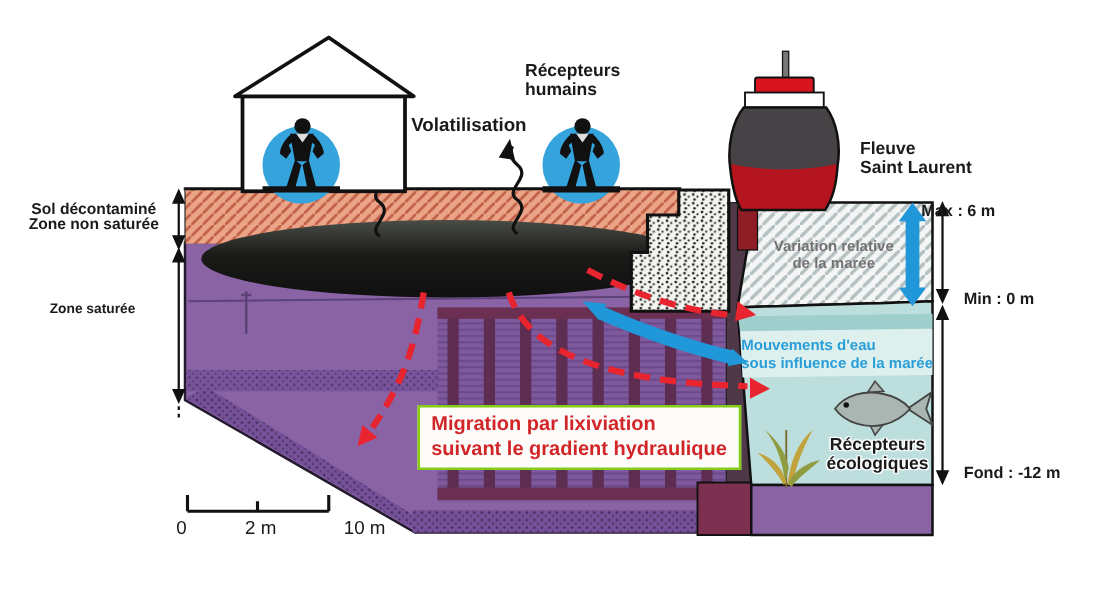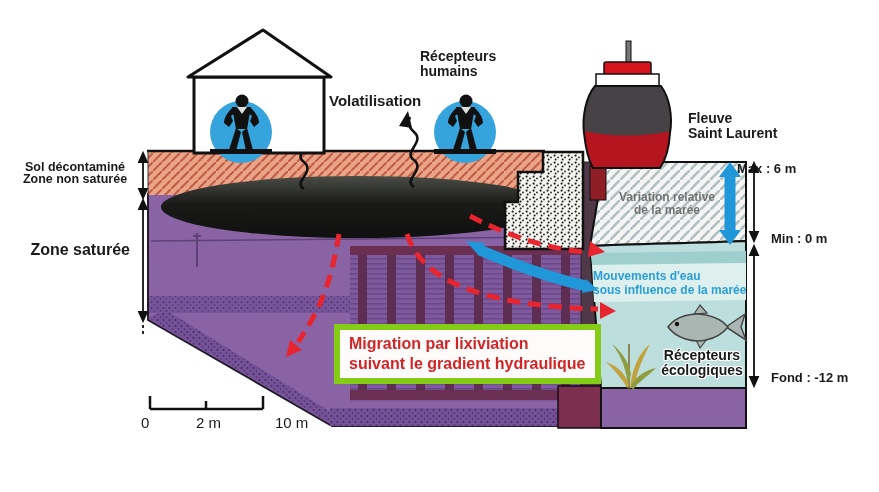--- a/index.html
+++ b/index.html
@@ -4,35 +4,35 @@
 <style>
   html,body{margin:0;padding:0;background:#ffffff;}
   #stage{
     position:relative;width:879px;height:492px;background:#ffffff;overflow:hidden;
     font-family:"Liberation Sans", sans-serif;
   }
   #stage svg{position:absolute;left:0;top:0;}
   .lbl{position:absolute;color:#1a1a1a;font-weight:bold;z-index:10;}
   .lbl div{white-space:nowrap;}
   .soil-label{left:14px;top:161px;width:122px;text-align:center;font-size:12.5px;line-height:12px;}
-  .sat-label{left:18px;top:241px;width:112px;text-align:right;font-size:16px;}
+  .sat-label{left:18px;top:241px;width:112px;text-align:center;font-size:11px;}
   .volat-label{left:329px;top:92px;font-size:15px;}
   .human-label{left:420px;top:49px;font-size:14px;line-height:15px;}
   .river-label{left:688px;top:111px;font-size:14px;line-height:15px;}
   .mass-label{left:254px;top:199px;font-size:15px;font-weight:normal;color:#ffffff;letter-spacing:.4px;}
   .tide-label{left:600px;top:191px;width:134px;text-align:center;color:#737373;font-size:12px;line-height:13px;}
   .move-label{left:593px;top:270px;color:#2a9ed8;font-size:12px;line-height:13.5px;}
   .eco-label{left:648px;top:348px;width:108px;text-align:center;font-size:14px;line-height:15px;
     text-shadow:1px 1px 0 #fff,-1px -1px 0 #fff,1px -1px 0 #fff,-1px 1px 0 #fff,0 0 3px #fff;}
   .max-label{left:737px;top:161px;font-size:13px;}
   .min-label{left:771px;top:231px;font-size:13px;}
   .fond-label{left:771px;top:370px;font-size:13px;}
   .migration-box{
     position:absolute;left:334px;top:324px;z-index:10;background:#fdfcfa;
-    border:6px solid #84cc16;padding:4px 9px;color:#d22528;font-weight:bold;
+    border:2px solid #84cc16;padding:4px 9px;color:#d22528;font-weight:bold;
     font-size:16px;line-height:20px;white-space:nowrap;
   }
   .scale-num{position:absolute;top:414px;font-size:15px;font-weight:normal;color:#1a1a1a;z-index:10;}
   .scale-0{left:141px;}  .scale-5{left:196px;}  .scale-10{left:243px;margin-left:32px;}
 </style>
 </head>
 <body>
 
 <div id="stage">
 

